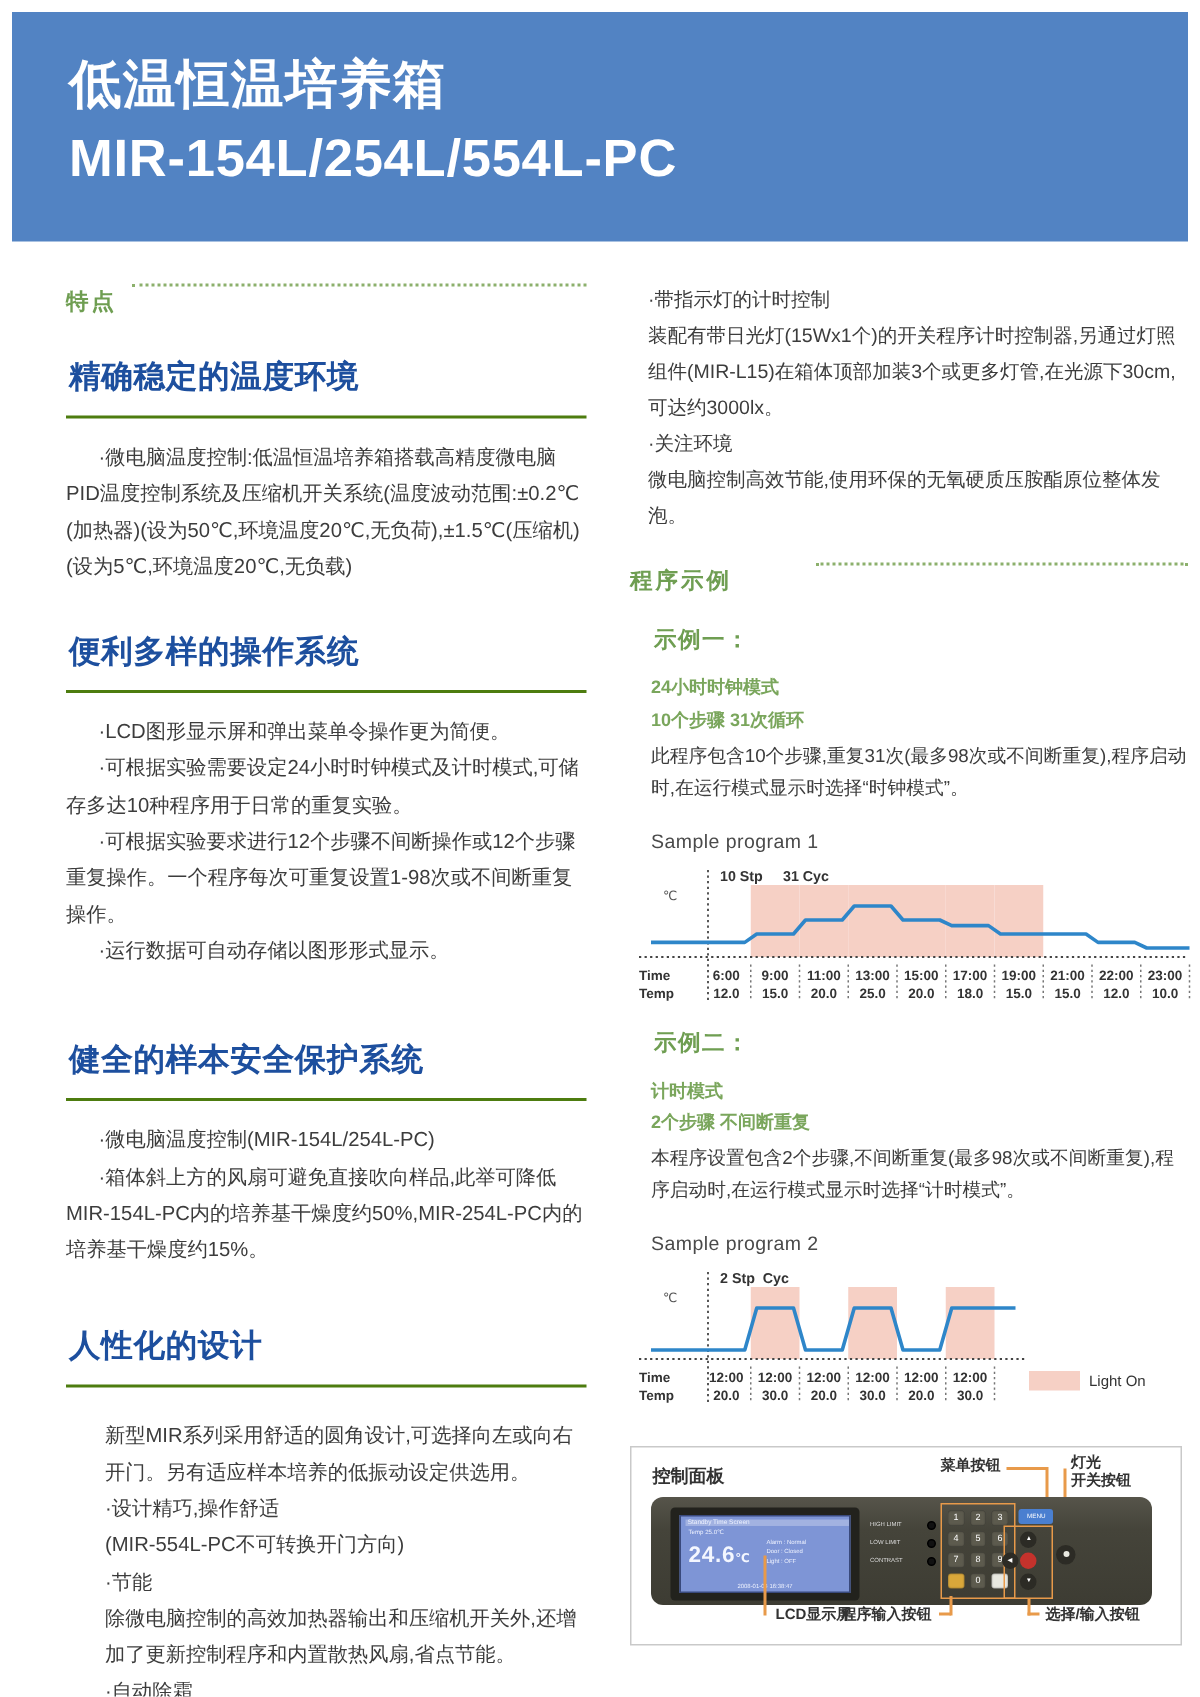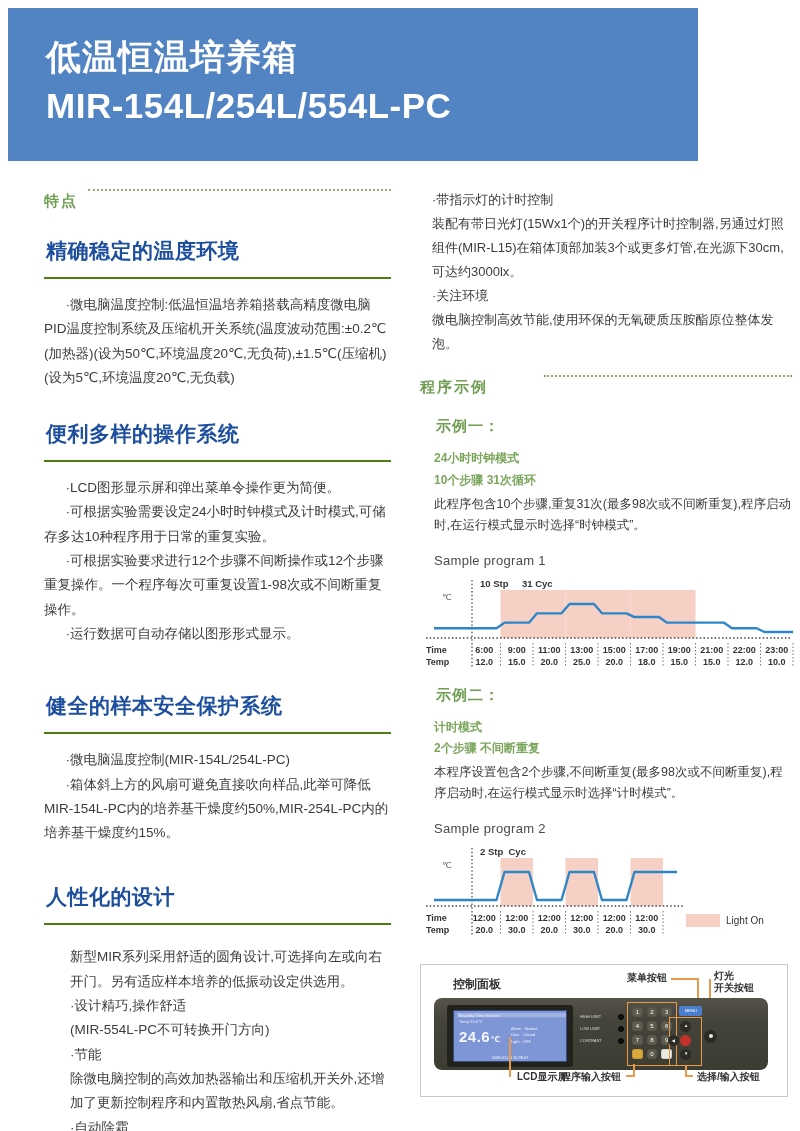--- a/index.html
+++ b/index.html
@@ -3,21 +3,21 @@
 <meta charset="utf-8">
 <style>
   * { margin:0; padding:0; box-sizing:border-box; }
   html,body { background:#ffffff; }
   body {
     width:800px; height:1131px; position:relative; overflow:hidden;
     font-family:"Liberation Sans","DejaVu Sans",sans-serif;
     color:#3c3c3c;
   }
   
-  .banner { position:absolute; left:8px; top:8px; width:690px; height:153px;
+  .banner { position:absolute; left:8px; top:8px; width:784px; height:153px;
     background:#5283c3; color:#fff; padding:24px 0 0 38px; }
   .banner .t1 { font-size:35px; font-weight:600; line-height:1.4; letter-spacing:1px; }
   .banner .t2 { font-size:35px; font-weight:600; line-height:1.4; letter-spacing:.5px; }
   
   .col-left  { position:absolute; left:44px;  top:192px; width:347px; }
   .col-right { position:absolute; left:420px; top:188px; width:372px; }
   
   .seclabel-row { display:flex; }
   .seclabel { font-size:15px; font-weight:bold; color:#6f9e52; letter-spacing:2px; white-space:nowrap; }
   .dotline { flex:1; margin-left:10px; border-bottom:2px dotted #8cb06c; height:2px; transform:translateY(-3px); }
@@ -33,21 +33,21 @@
   .rintro p { }
   .prog-label-row { margin-top:22px;gap:46px; }
   .example-h { margin:20px 0 0 16px; font-size:15px; font-weight:bold; color:#6f9e52; letter-spacing:1px; }
   .mode-lines { margin:12px 0 0 14px; font-size:12px; font-weight:bold; color:#7aa65c; line-height:1.8; }
   .example-desc { margin:2px 0 0 14px; font-size:12.5px; line-height:1.72; color:#3c3c3c; }
   .sample-title { margin:16px 0 6px 14px; font-size:13px; color:#4a4a4a; letter-spacing:.3px; }
   .chart { display:block; margin-left:4px; }
   
   .panel-box { position:relative; margin-top:24px; width:368px; height:133px;
     border:1px solid #c9c9c9; background:#fff; }
-  .panel-box .box-title { position:absolute; left:32px; top:11px; font-size:12px; font-weight:bold; color:#333; }
+  .panel-box .box-title { position:absolute; left:14px; top:11px; font-size:12px; font-weight:bold; color:#333; }
   .callout { position:absolute; font-size:10px; font-weight:bold; color:#333; line-height:1.25; white-space:nowrap; }
   .oline { position:absolute; background:#e89a4a; }
   .panel { position:absolute; left:13px; top:33px; width:334px; height:72px;
     background:linear-gradient(180deg,#56544a 0%,#45443a 30%,#3d3c33 100%); border-radius:8px; }
   .lcd-bezel { position:absolute; left:13px; top:7px; width:126px; height:62px; background:#22221d; border-radius:3px; }
   .lcd { position:absolute; left:6px; top:5px; width:114px; height:52px; background:#7e95d6;
     border:1px solid #39497c; color:#eef2ff; overflow:hidden; }
   .lcd-top { margin:2px 3px 0 3px; font-size:6px; transform:scale(.72); transform-origin:left top;
     background:rgba(255,255,255,.28); padding:0 2px; white-space:nowrap; width:138%; }
   .lcd-sub { margin-left:5px; font-size:6px; transform:scale(.68); transform-origin:left top; white-space:nowrap; }

